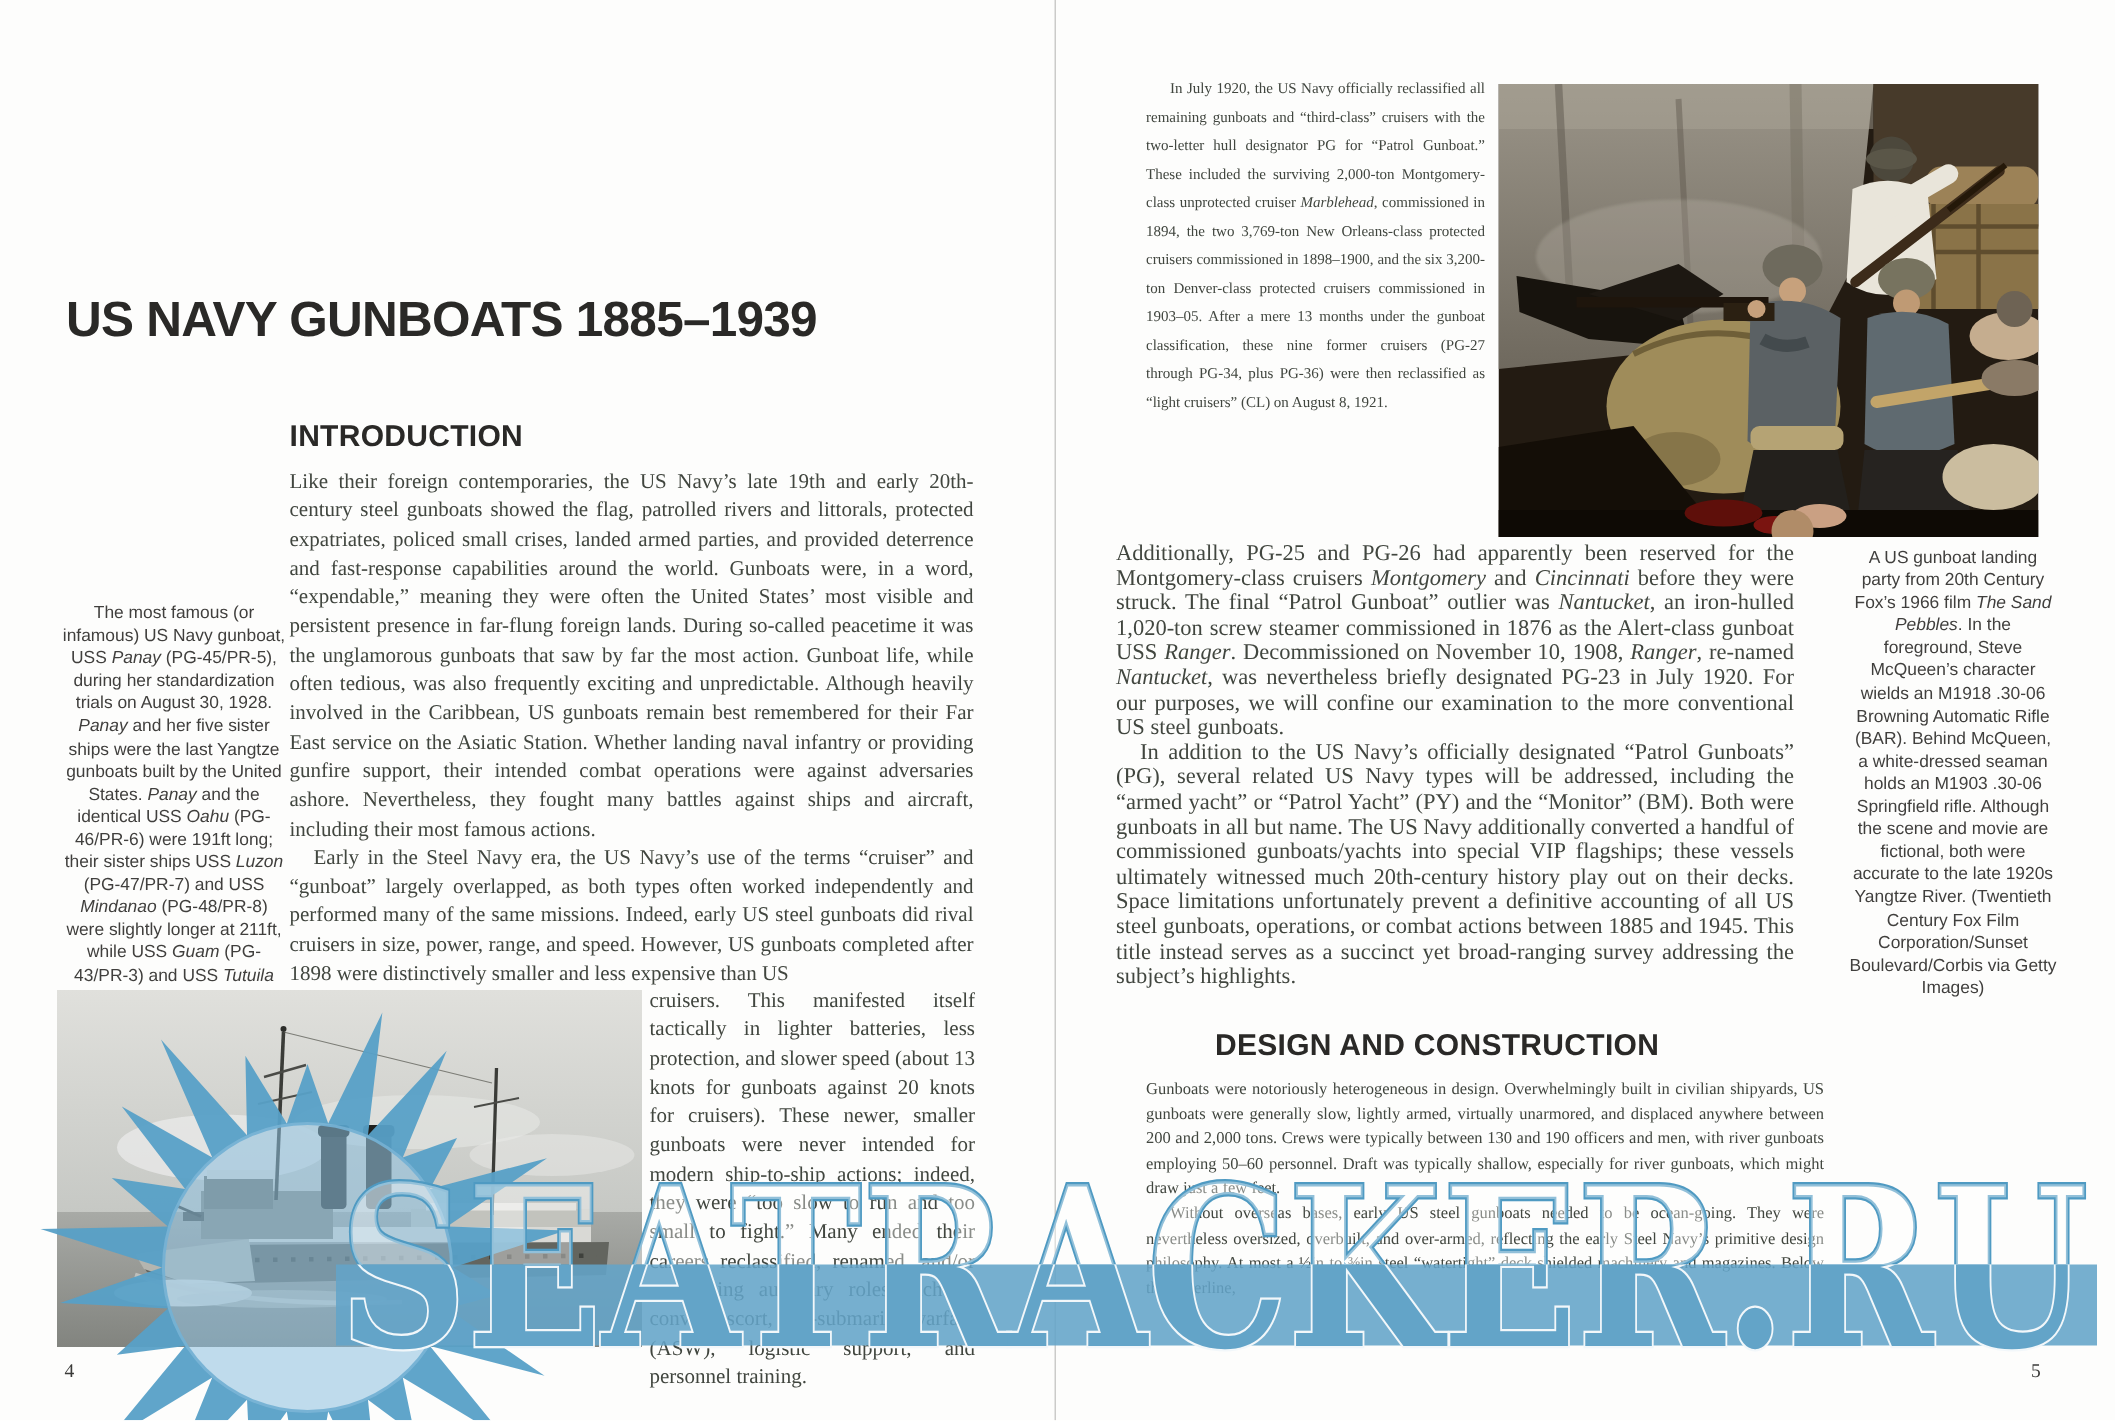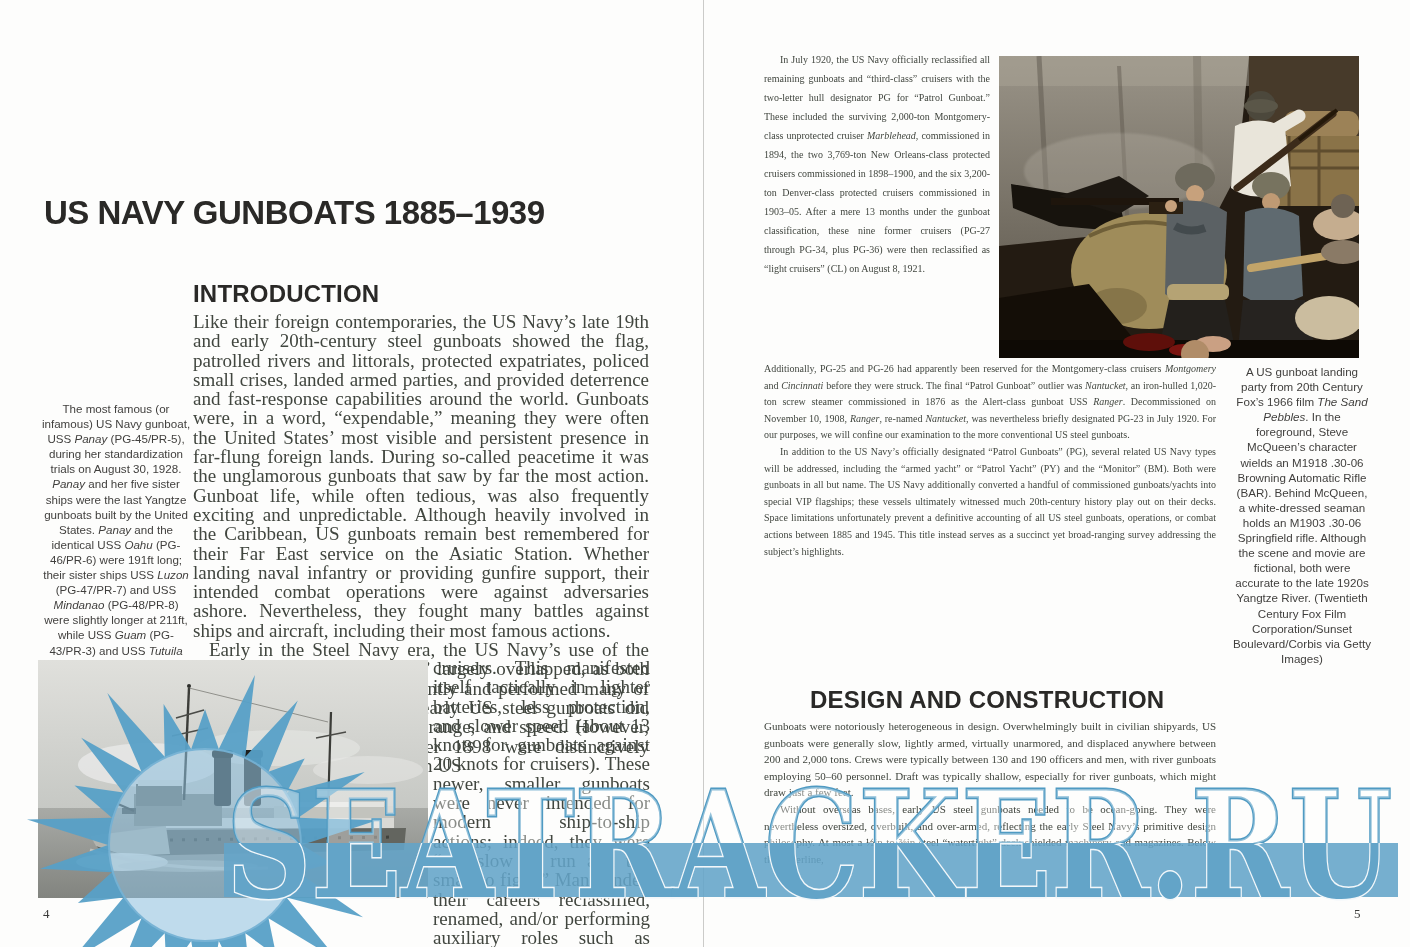--- a/index.html
+++ b/index.html
@@ -3,31 +3,31 @@
 <meta charset="utf-8">
 <style>
   html,body{margin:0;padding:0;background:#ffffff;}
   .spread{position:relative;width:1410px;height:947px;background:#fdfdfc;overflow:hidden;
           font-family:"Liberation Serif",serif;color:#3e4340;}
   .abs{position:absolute;}
   .gutter{left:703px;top:0;width:1px;height:947px;background:#cbcbc9;}
   h1,h2,p{margin:0;padding:0;}
   .book-title{left:44px;top:194px;width:620px;font-family:"Liberation Sans",sans-serif;
               font-weight:700;font-size:33px;letter-spacing:-0.5px;color:#2a2927;}
-  .sec-head{font-family:"Liberation Sans",sans-serif;font-weight:700;font-size:24px;
+  .sec-head{font-family:"Liberation Sans",sans-serif;font-weight:700;font-size:20px;
             letter-spacing:0.2px;color:#2a2927;}
   .intro-head{left:193px;top:280px;}
   .design-head{left:810px;top:686px;}
-  .body-text{font-size:19px;line-height:19.3px;text-align:justify;color:#41463f;}
+  .body-text{font-size:14px;line-height:19.3px;text-align:justify;color:#41463f;}
   .body-text p+p{margin-top:0;}
   .ind{text-indent:16px;}
   .col-wide{left:193px;top:312px;width:456px;}
   .col-narrow{left:433px;top:658px;width:217px;}
   .rp-narrow{left:764px;top:50px;width:226px;font-size:10px;line-height:19px;}
-  .rp-wide{left:764px;top:361px;width:452px;font-size:10px;line-height:16.6px;}
+  .rp-wide{left:744px;top:361px;width:452px;font-size:15px;line-height:16.6px;}
   .rp-design{left:764px;top:718px;width:452px;font-size:11px;line-height:16.6px;}
   .caption{font-family:"Liberation Sans",sans-serif;font-size:11.6px;line-height:15.1px;
            color:#403f3d;text-align:center;}
   .cap-left{left:40px;top:401px;width:152px;}
   .cap-right{left:1233px;top:364px;width:138px;}
   .pagenum{font-family:"Liberation Serif",serif;font-size:13px;color:#3a3a38;}
   .pn-left{left:43px;top:906px;}
   .pn-right{left:1354px;top:906px;}
   .photo-bw{left:38px;top:660px;width:390px;height:238px;}
   .photo-color{left:999px;top:56px;width:360px;height:302px;}

